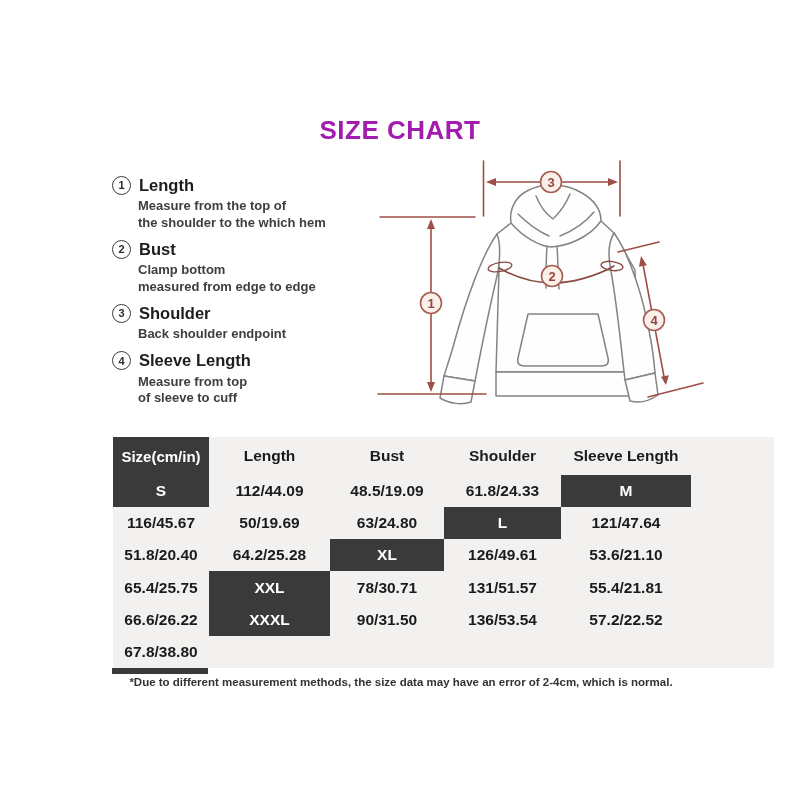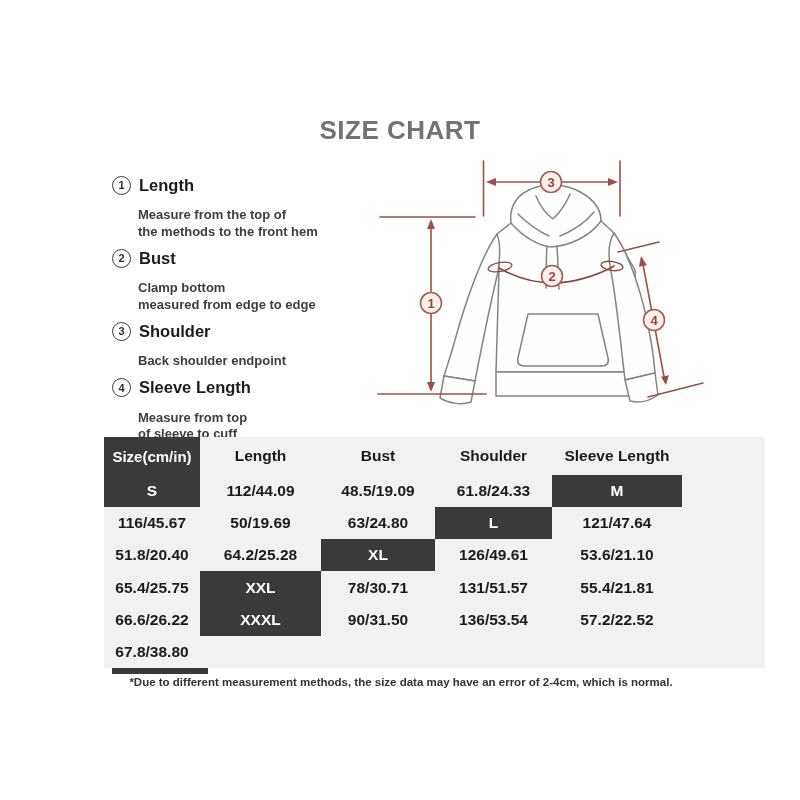--- a/index.html
+++ b/index.html
@@ -1,37 +1,37 @@
 <!DOCTYPE html>
 <html><head>
 <meta charset="utf-8">
 <style>
   html,body{margin:0;padding:0;background:#fff;}
   .canvas{position:relative;width:800px;height:800px;background:#ffffff;
           font-family:"Liberation Sans",sans-serif;overflow:hidden;}
 
   .title{position:absolute;top:115px;left:0;width:800px;text-align:center;
-         font-size:26px;font-weight:700;color:#737373;letter-spacing:.5px;}
+         font-size:26px;font-weight:700;color:#a21caf;letter-spacing:.5px;}
 
   
   .defs{position:absolute;left:112px;top:174px;width:250px;}
   .def-item{margin:0 0 7px 0;}
   .def-head{display:flex;align-items:center;gap:8px;height:22px;}
   .num-badge{width:17px;height:17px;border:1.6px solid #3c3c3c;border-radius:50%;
              display:flex;align-items:center;justify-content:center;
              font-size:11px;font-weight:700;color:#2e2e2e;flex:0 0 auto;}
   .def-label{font-size:16.5px;font-weight:700;color:#1d1d1d;}
-  .def-desc{margin-left:26px;margin-top:11px;font-size:13px;font-weight:600;
+  .def-desc{margin-left:26px;margin-top:2px;font-size:13px;font-weight:600;
             color:#3e3e3e;line-height:16.5px;}
 
   
   .diagram{position:absolute;left:375px;top:152px;width:332px;height:266px;}
 
   
-  .size-table{position:absolute;left:104px;top:437px;width:661px;height:231px;
+  .size-table{position:absolute;left:113px;top:437px;width:661px;height:231px;
               background:#f2f1ef;display:grid;
               grid-template-columns:96px 121px 114px 117px 130px;
               grid-template-rows:38px repeat(6,32.16px);}
   .cell{display:flex;align-items:center;justify-content:center;
         font-size:15.5px;font-weight:700;color:#1b1b1b;white-space:nowrap;}
   .cell.dark{background:#3a3a3a;color:#ffffff;}
   .cell.corner{font-size:15px;}
   .dark-ext{position:absolute;left:112px;top:668px;width:96px;height:6px;background:#3a3a3a;}
 
   .footnote{position:absolute;left:92px;top:676px;width:618px;text-align:center;
@@ -45,21 +45,21 @@
   <div class="title">SIZE CHART</div>
 
   <div class="defs">
     <div class="def-item">
       <div class="def-head">
         <span class="num-badge">1</span>
         <span class="def-label">Length</span>
       </div>
       <div class="def-desc">
         <div>Measure from the top of</div>
-        <div>the methods to the front hem</div>
+        <div>the shoulder to the which hem</div>
       </div>
     </div>
     <div class="def-item">
       <div class="def-head">
         <span class="num-badge">2</span>
         <span class="def-label">Bust</span>
       </div>
       <div class="def-desc">
         <div>Clamp bottom</div>
         <div>measured from edge to edge</div>

